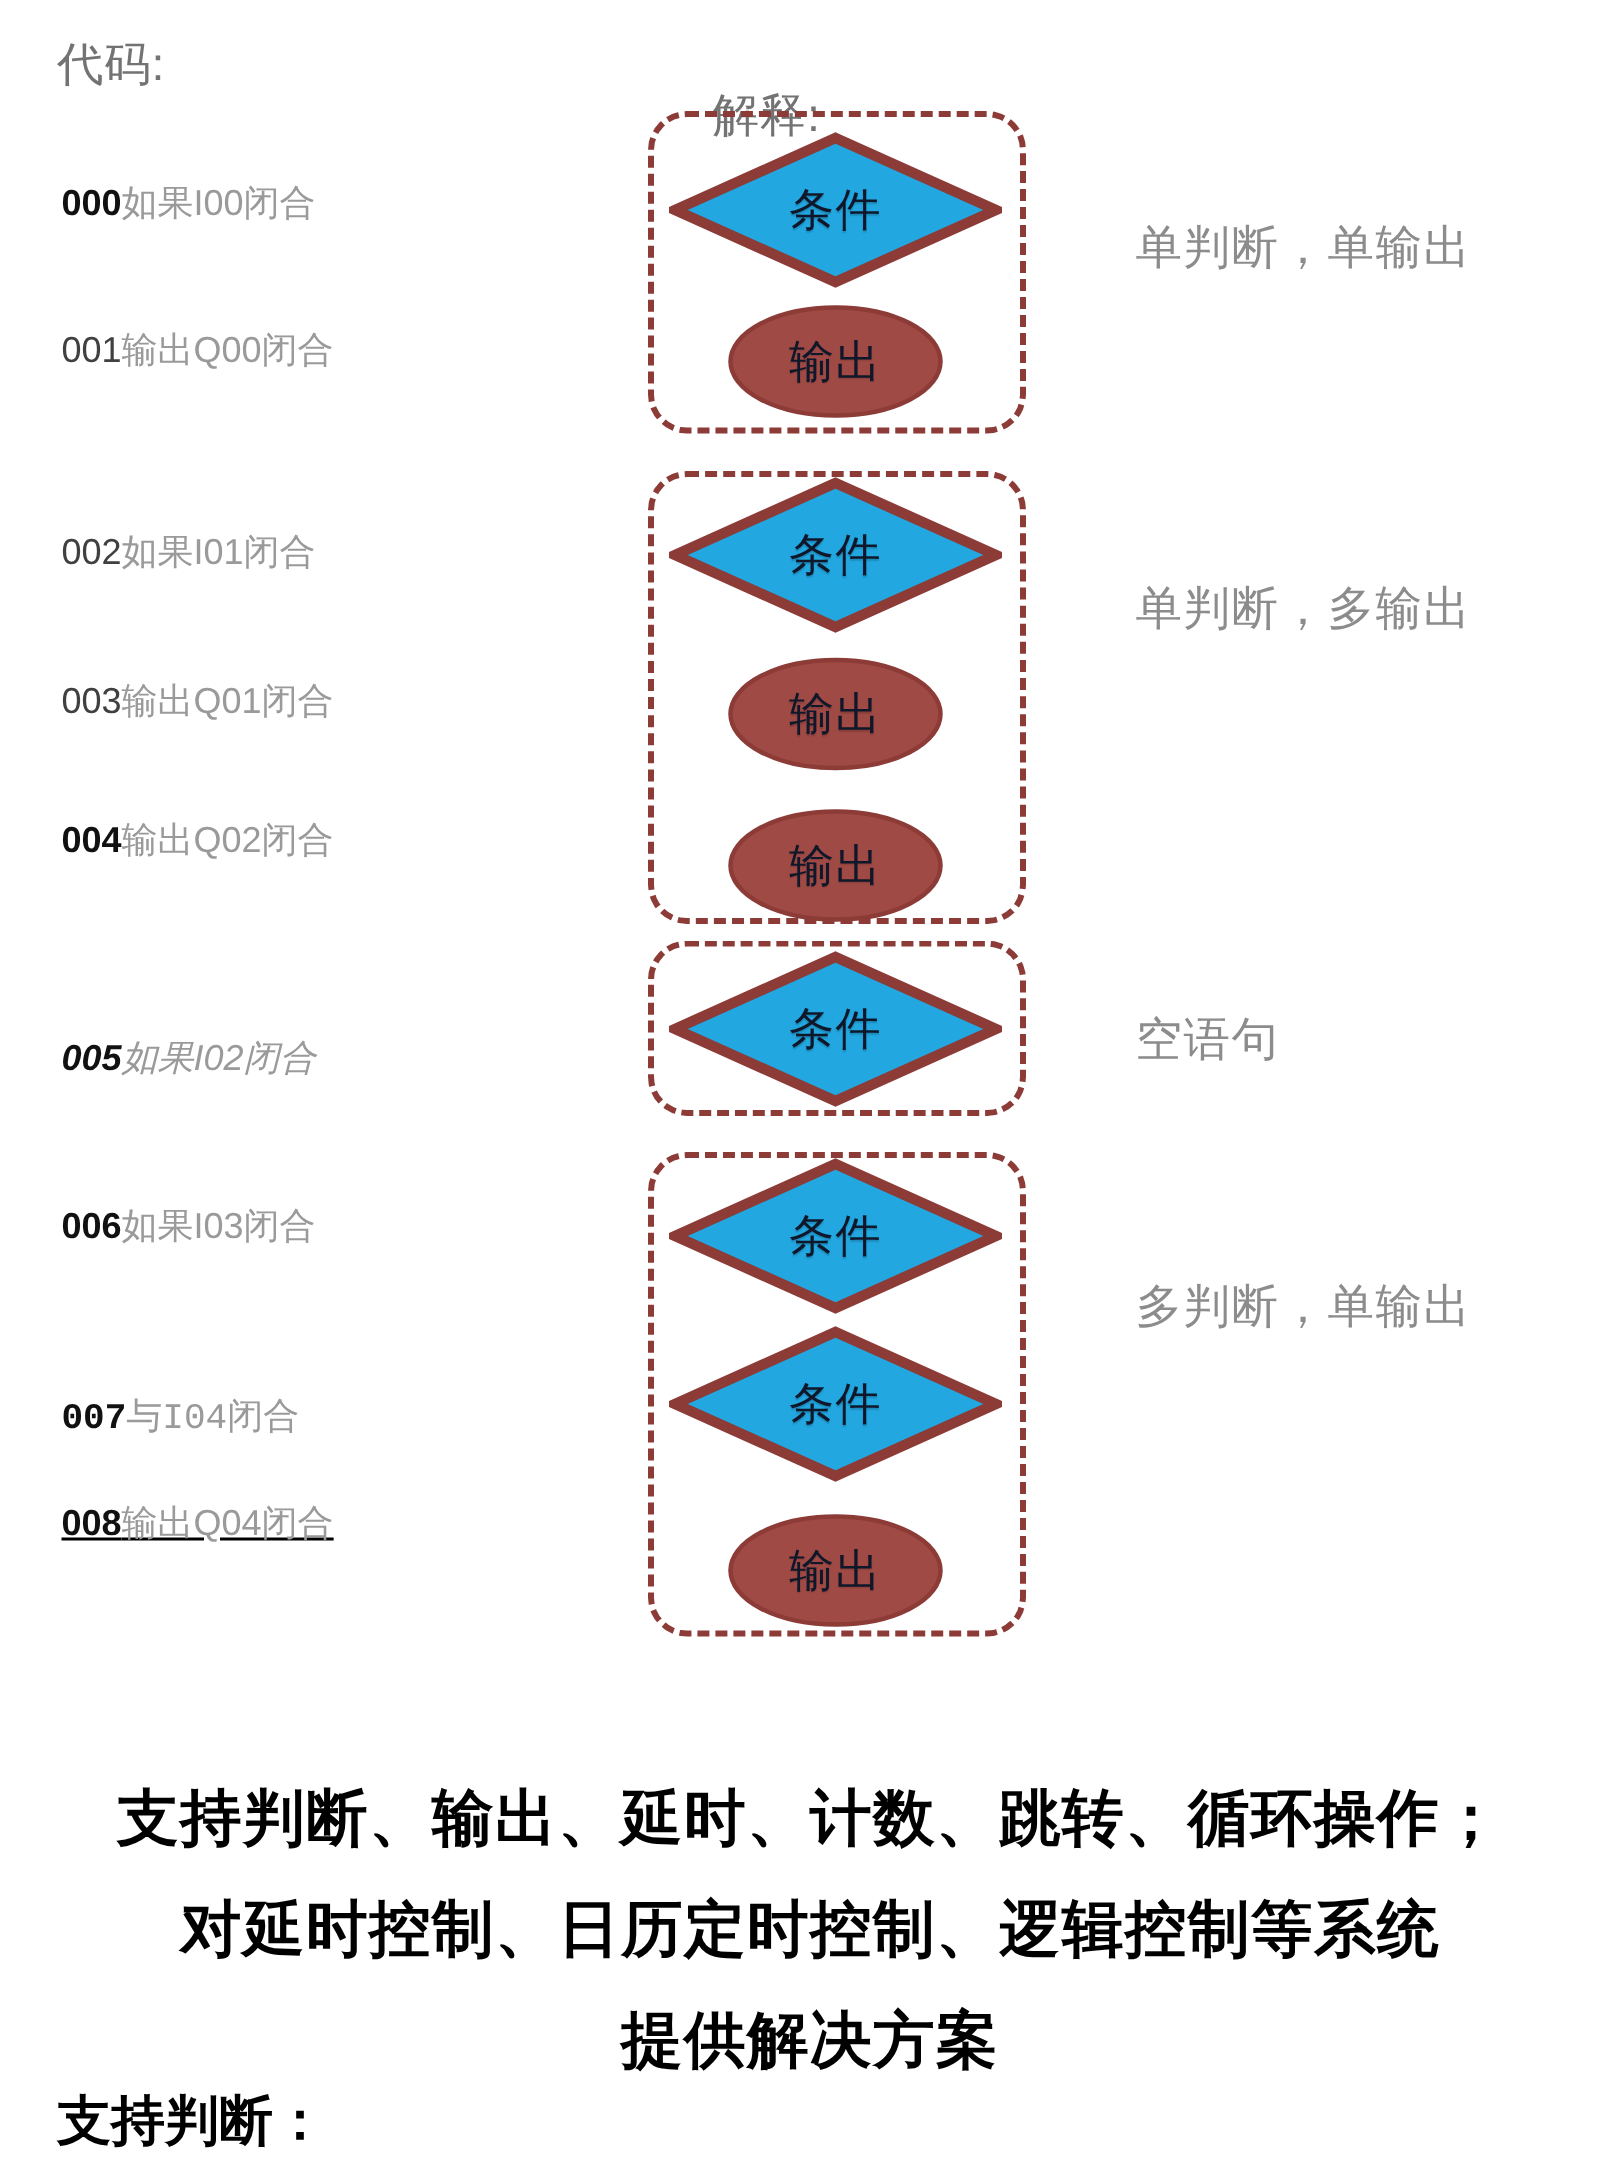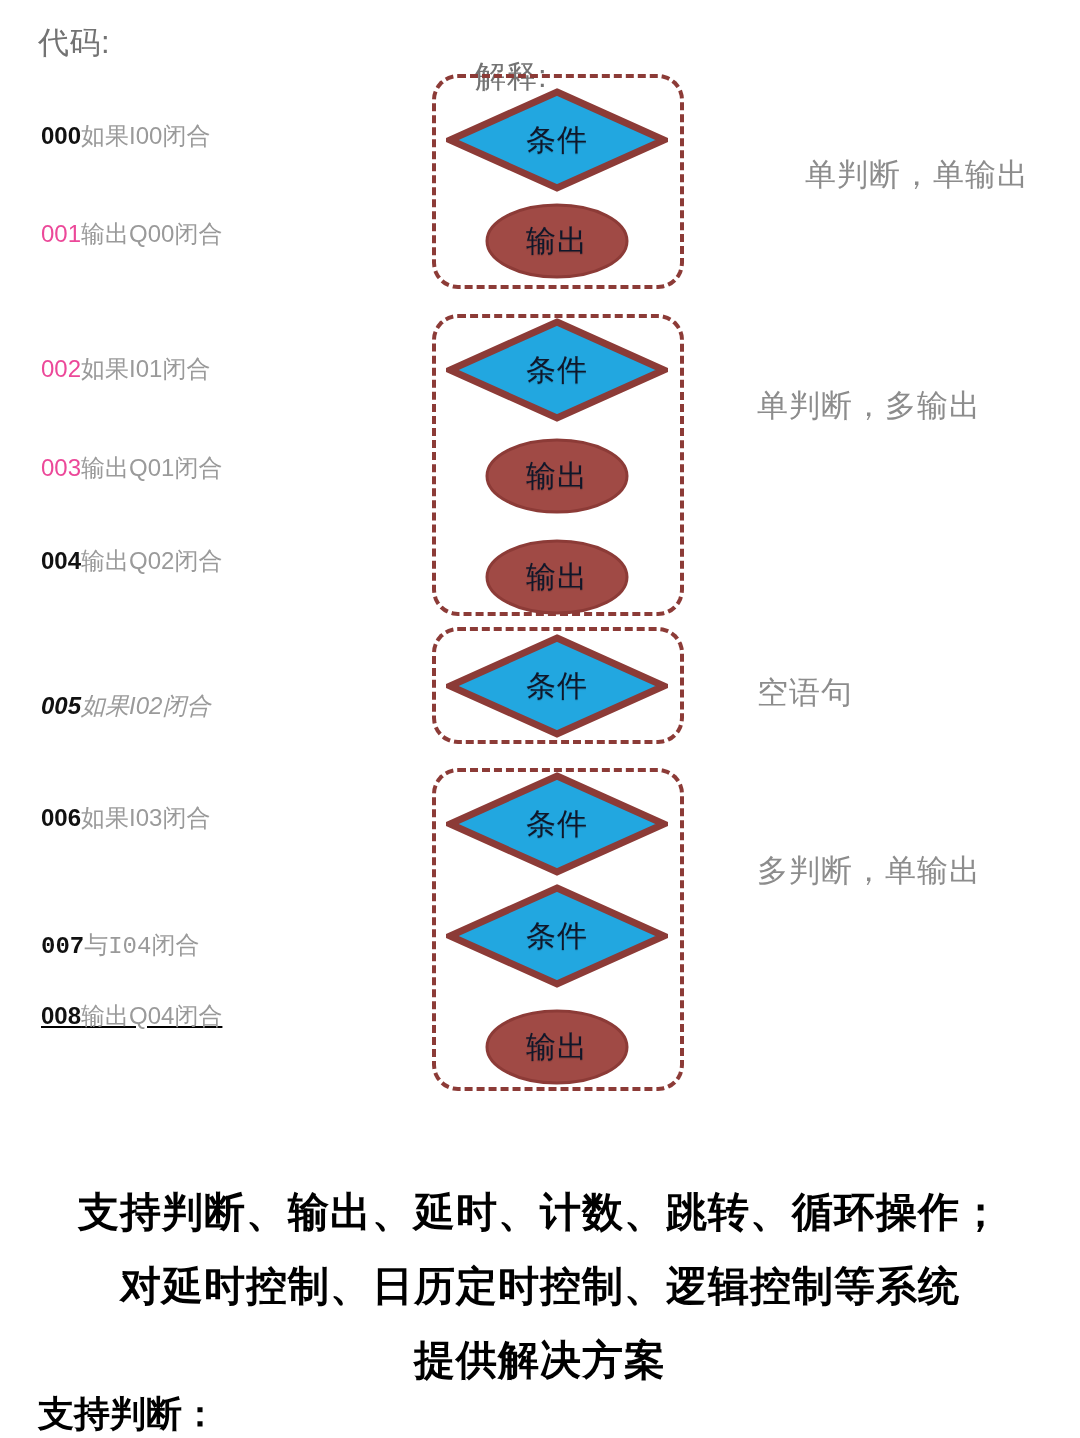--- a/index.html
+++ b/index.html
@@ -29,21 +29,21 @@
 
   
   .code-line {
     position: absolute;
     left: 41px;
     font-size: 24px;
     white-space: nowrap;
     line-height: 1;
   }
   .code-line .num {
-    color: #ec4899;
+    color: #404040;
     font-weight: 400;
   }
   .code-line.strong .num {
     color: #111111;
     font-weight: 700;
   }
   .code-line .body {
     color: #9a9a9a;
     font-weight: 400;
   }
@@ -194,21 +194,21 @@
       <span class="shape-text">条件</span>
     </div>
     <div class="shape ellipse" style="left: 484px; top: 1008px;">
       <svg viewBox="0 0 146 78" preserveAspectRatio="none">
         <ellipse cx="73" cy="39" rx="70" ry="36" fill="#a04a45" stroke="#8c3b37" stroke-width="3"></ellipse>
       </svg>
       <span class="shape-text">输出</span>
     </div>
   </div>
 <div id="explanations-layer">
-    <div class="expl-label" style="top: 159px; margin-left: 48px;">单判断，单输出</div>
+    <div class="expl-label" style="top: 149px;">单判断，单输出</div>
     <div class="expl-label" style="top: 390px;">单判断，多输出</div>
     <div class="expl-label" style="top: 677px;">空语句</div>
     <div class="expl-label" style="top: 855px;">多判断，单输出</div>
   </div>
 <div id="footer-layer">
     <div class="bottom-para" style="top: 1192px;">支持判断、输出、延时、计数、跳转、循环操作；</div>
     <div class="bottom-para" style="top: 1266px;">对延时控制、日历定时控制、逻辑控制等系统</div>
     <div class="bottom-para" style="top: 1340px;">提供解决方案</div>
     <div class="footer-label" style="top: 1396px;">支持判断：</div>
   </div>

